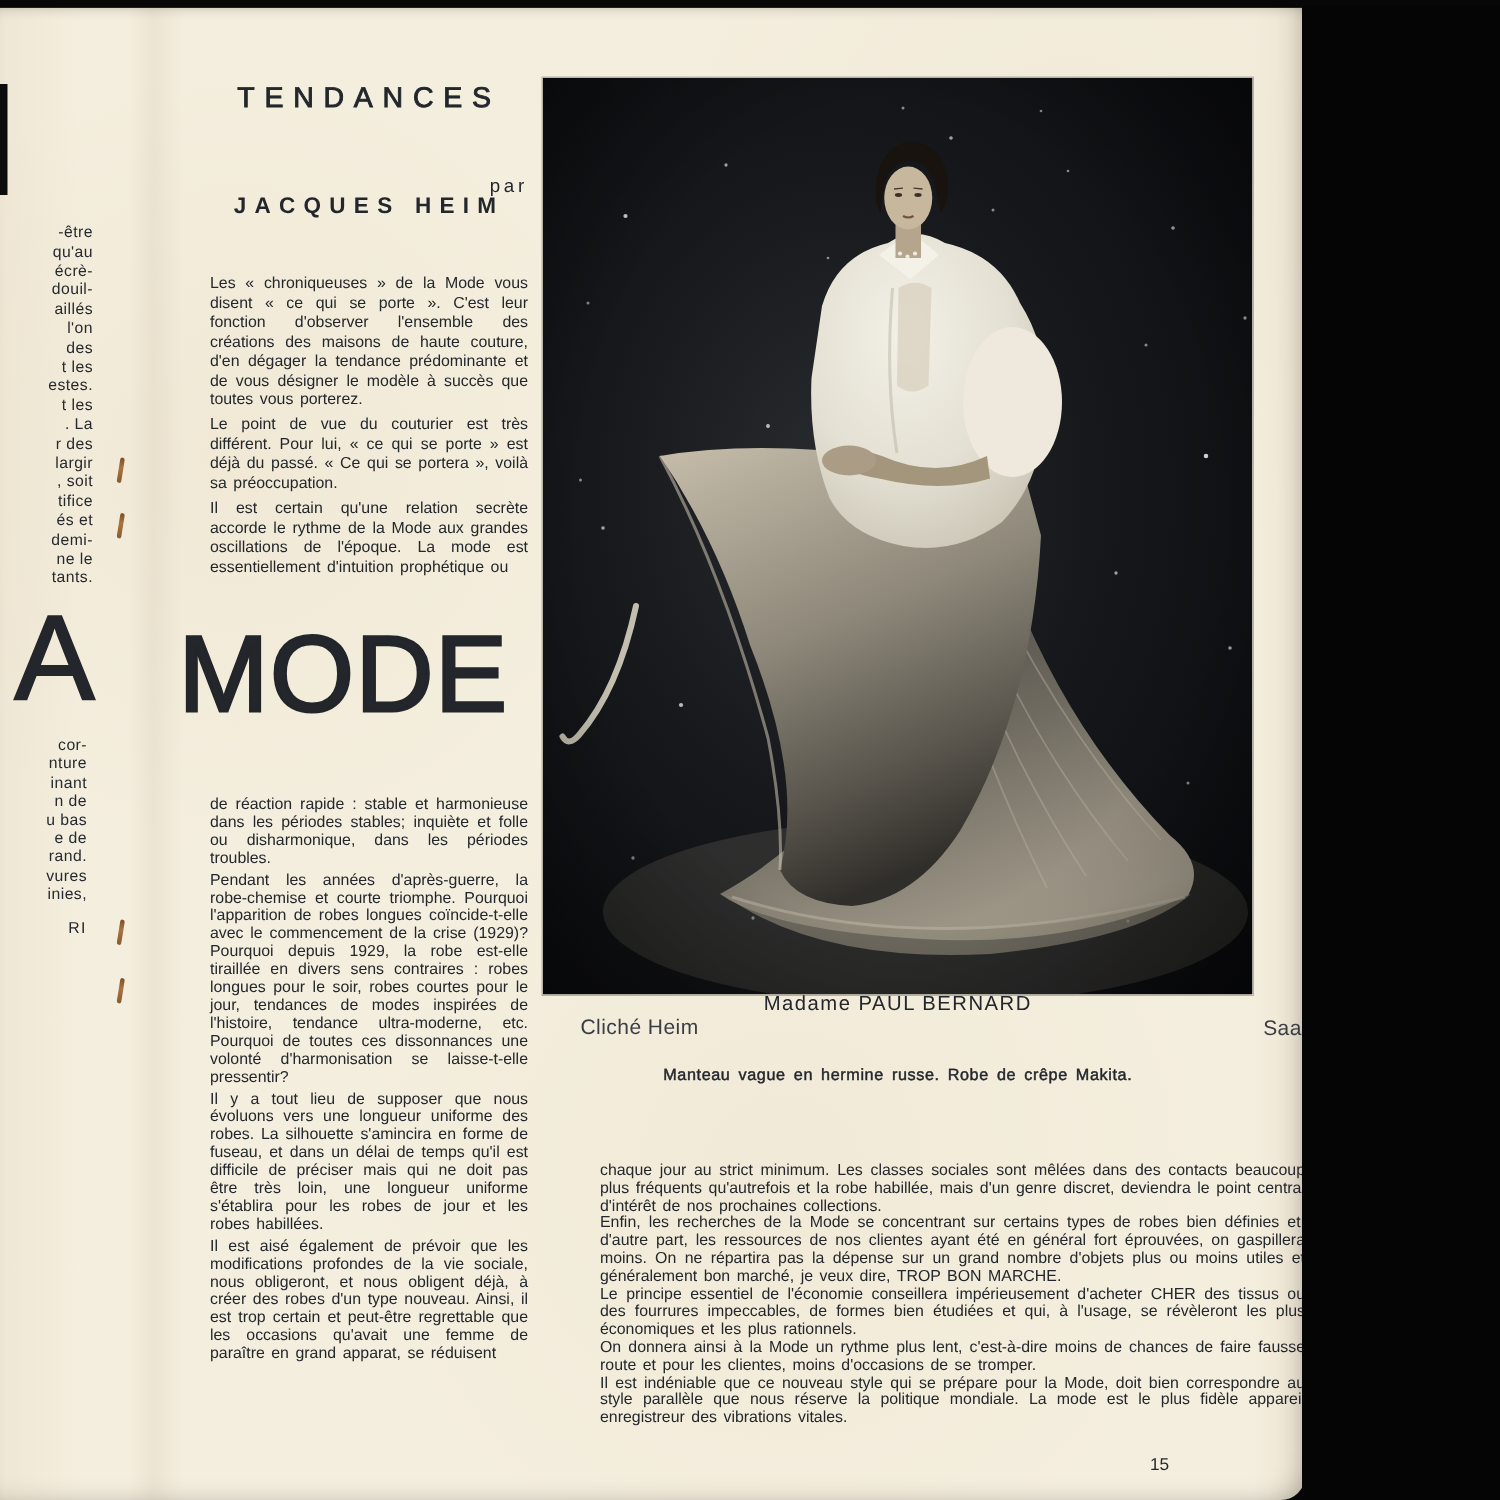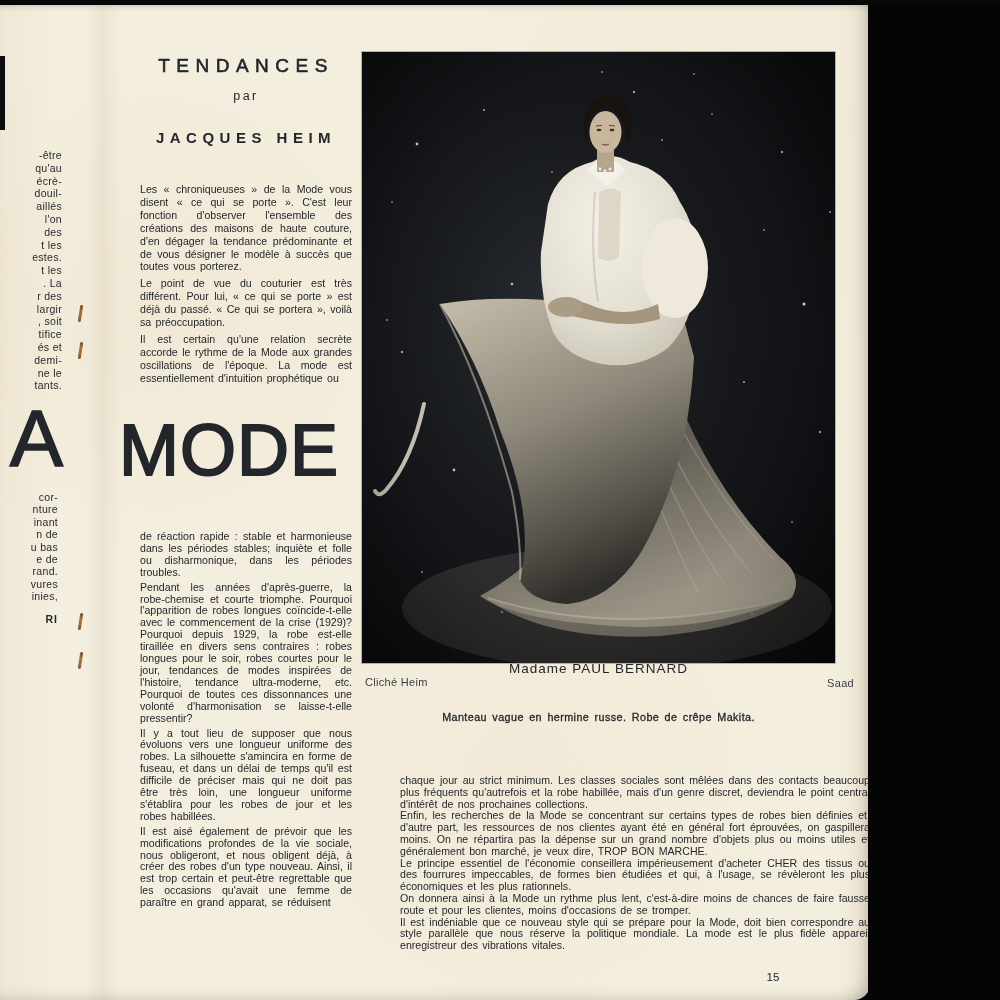--- a/index.html
+++ b/index.html
@@ -22,50 +22,50 @@
         background:linear-gradient(90deg,transparent,rgba(120,98,66,0.07) 45%,transparent);}
   
   .prev-edge{position:absolute;left:0;top:0;width:64px;height:100%;margin-top:20px;}
   .frag-top{position:absolute;left:0;top:124px;width:62px;}
   .frag-bottom{position:absolute;left:0;top:466px;width:58px;}
   .frag{font-size:10.5px;line-height:12.8px;text-align:right;letter-spacing:0.3px;color:#262a2f;}
   .frag-bottom .frag{line-height:12.4px;}
   .big-letter{position:absolute;left:0;top:374px;width:63px;text-align:right;
         font-size:80px;line-height:80px;font-weight:500;-webkit-text-stroke:1.5px #23272c;}
   .sig{position:absolute;left:0;top:588px;width:58px;text-align:right;
-        font-size:10.5px;font-weight:bold;letter-spacing:1px;}
+        font-size:10.5px;font-weight:normal;letter-spacing:1px;}
   
   .staple{position:absolute;left:77px;width:8px;}
   .staple-1{top:300px;height:54px;}
   .staple-2{top:608px;height:56px;}
   .staple::before,.staple::after{content:"";position:absolute;left:2px;width:3px;height:17px;
         background:linear-gradient(180deg,#7c4f28,#a8743f 40%,#8a5a30);transform:rotate(9deg);border-radius:2px;}
   .staple::before{top:0;}
   .staple::after{bottom:0;}
   
   .hdr-title{position:absolute;left:140px;top:50px;width:212px;text-align:center;
         font-size:19px;font-weight:500;letter-spacing:6.5px;-webkit-text-stroke:0.6px #23272c;}
-  .hdr-par{position:absolute;left:140px;top:84px;width:212px;text-align:center;
+  .hdr-par{position:absolute;left:140px;top:112px;width:212px;text-align:right;
         font-size:12.5px;letter-spacing:2.5px;}
   .hdr-author{position:absolute;left:140px;top:124px;width:212px;text-align:center;
         font-size:15px;font-weight:bold;letter-spacing:5.5px;}
   
   .para{margin:0 0 4px 0;text-align:justify;text-align-last:left;word-spacing:1.4px;}
   .col-left-top{position:absolute;left:140px;top:178px;width:212px;font-size:10.6px;line-height:12.9px;}
   .col-left-bottom{position:absolute;left:140px;top:526px;width:212px;font-size:10.6px;line-height:11.9px;}
   .col-left-bottom .para{margin-bottom:3px;}
   .mode-title{position:absolute;left:103px;top:400px;width:252px;text-align:center;
         font-size:72px;line-height:90px;font-weight:500;letter-spacing:1px;
         -webkit-text-stroke:2px #22262b;}
   .col-right{position:absolute;left:400px;top:770px;width:470px;font-size:10.6px;line-height:11.8px;}
   .col-right .para{margin:0;}
   
   .photo{position:absolute;left:362px;top:47px;width:473px;height:611px;margin:0;
         box-shadow:0 0 0 1px rgba(0,0,0,0.25);}
-  .credit{position:absolute;font-size:11px;color:#3a3e43;letter-spacing:0.3px;}
+  .credit{position:absolute;font-size:14px;color:#3a3e43;letter-spacing:0.3px;margin-left:22px;}
   .credit-left{left:365px;top:671px;}
   .credit-right{left:818px;top:672px;width:36px;text-align:right;}
   .caption-name{position:absolute;left:362px;top:656px;width:473px;text-align:center;
         font-size:13.5px;letter-spacing:1px;}
   .caption-desc{position:absolute;left:362px;top:706px;width:473px;text-align:center;
         font-size:10.8px;letter-spacing:0.4px;word-spacing:2px;-webkit-text-stroke:0.3px #23272c;}
   .page-number{position:absolute;left:758px;top:966px;width:30px;text-align:center;font-size:11.5px;}
 </style>
 </head>
 <body>

